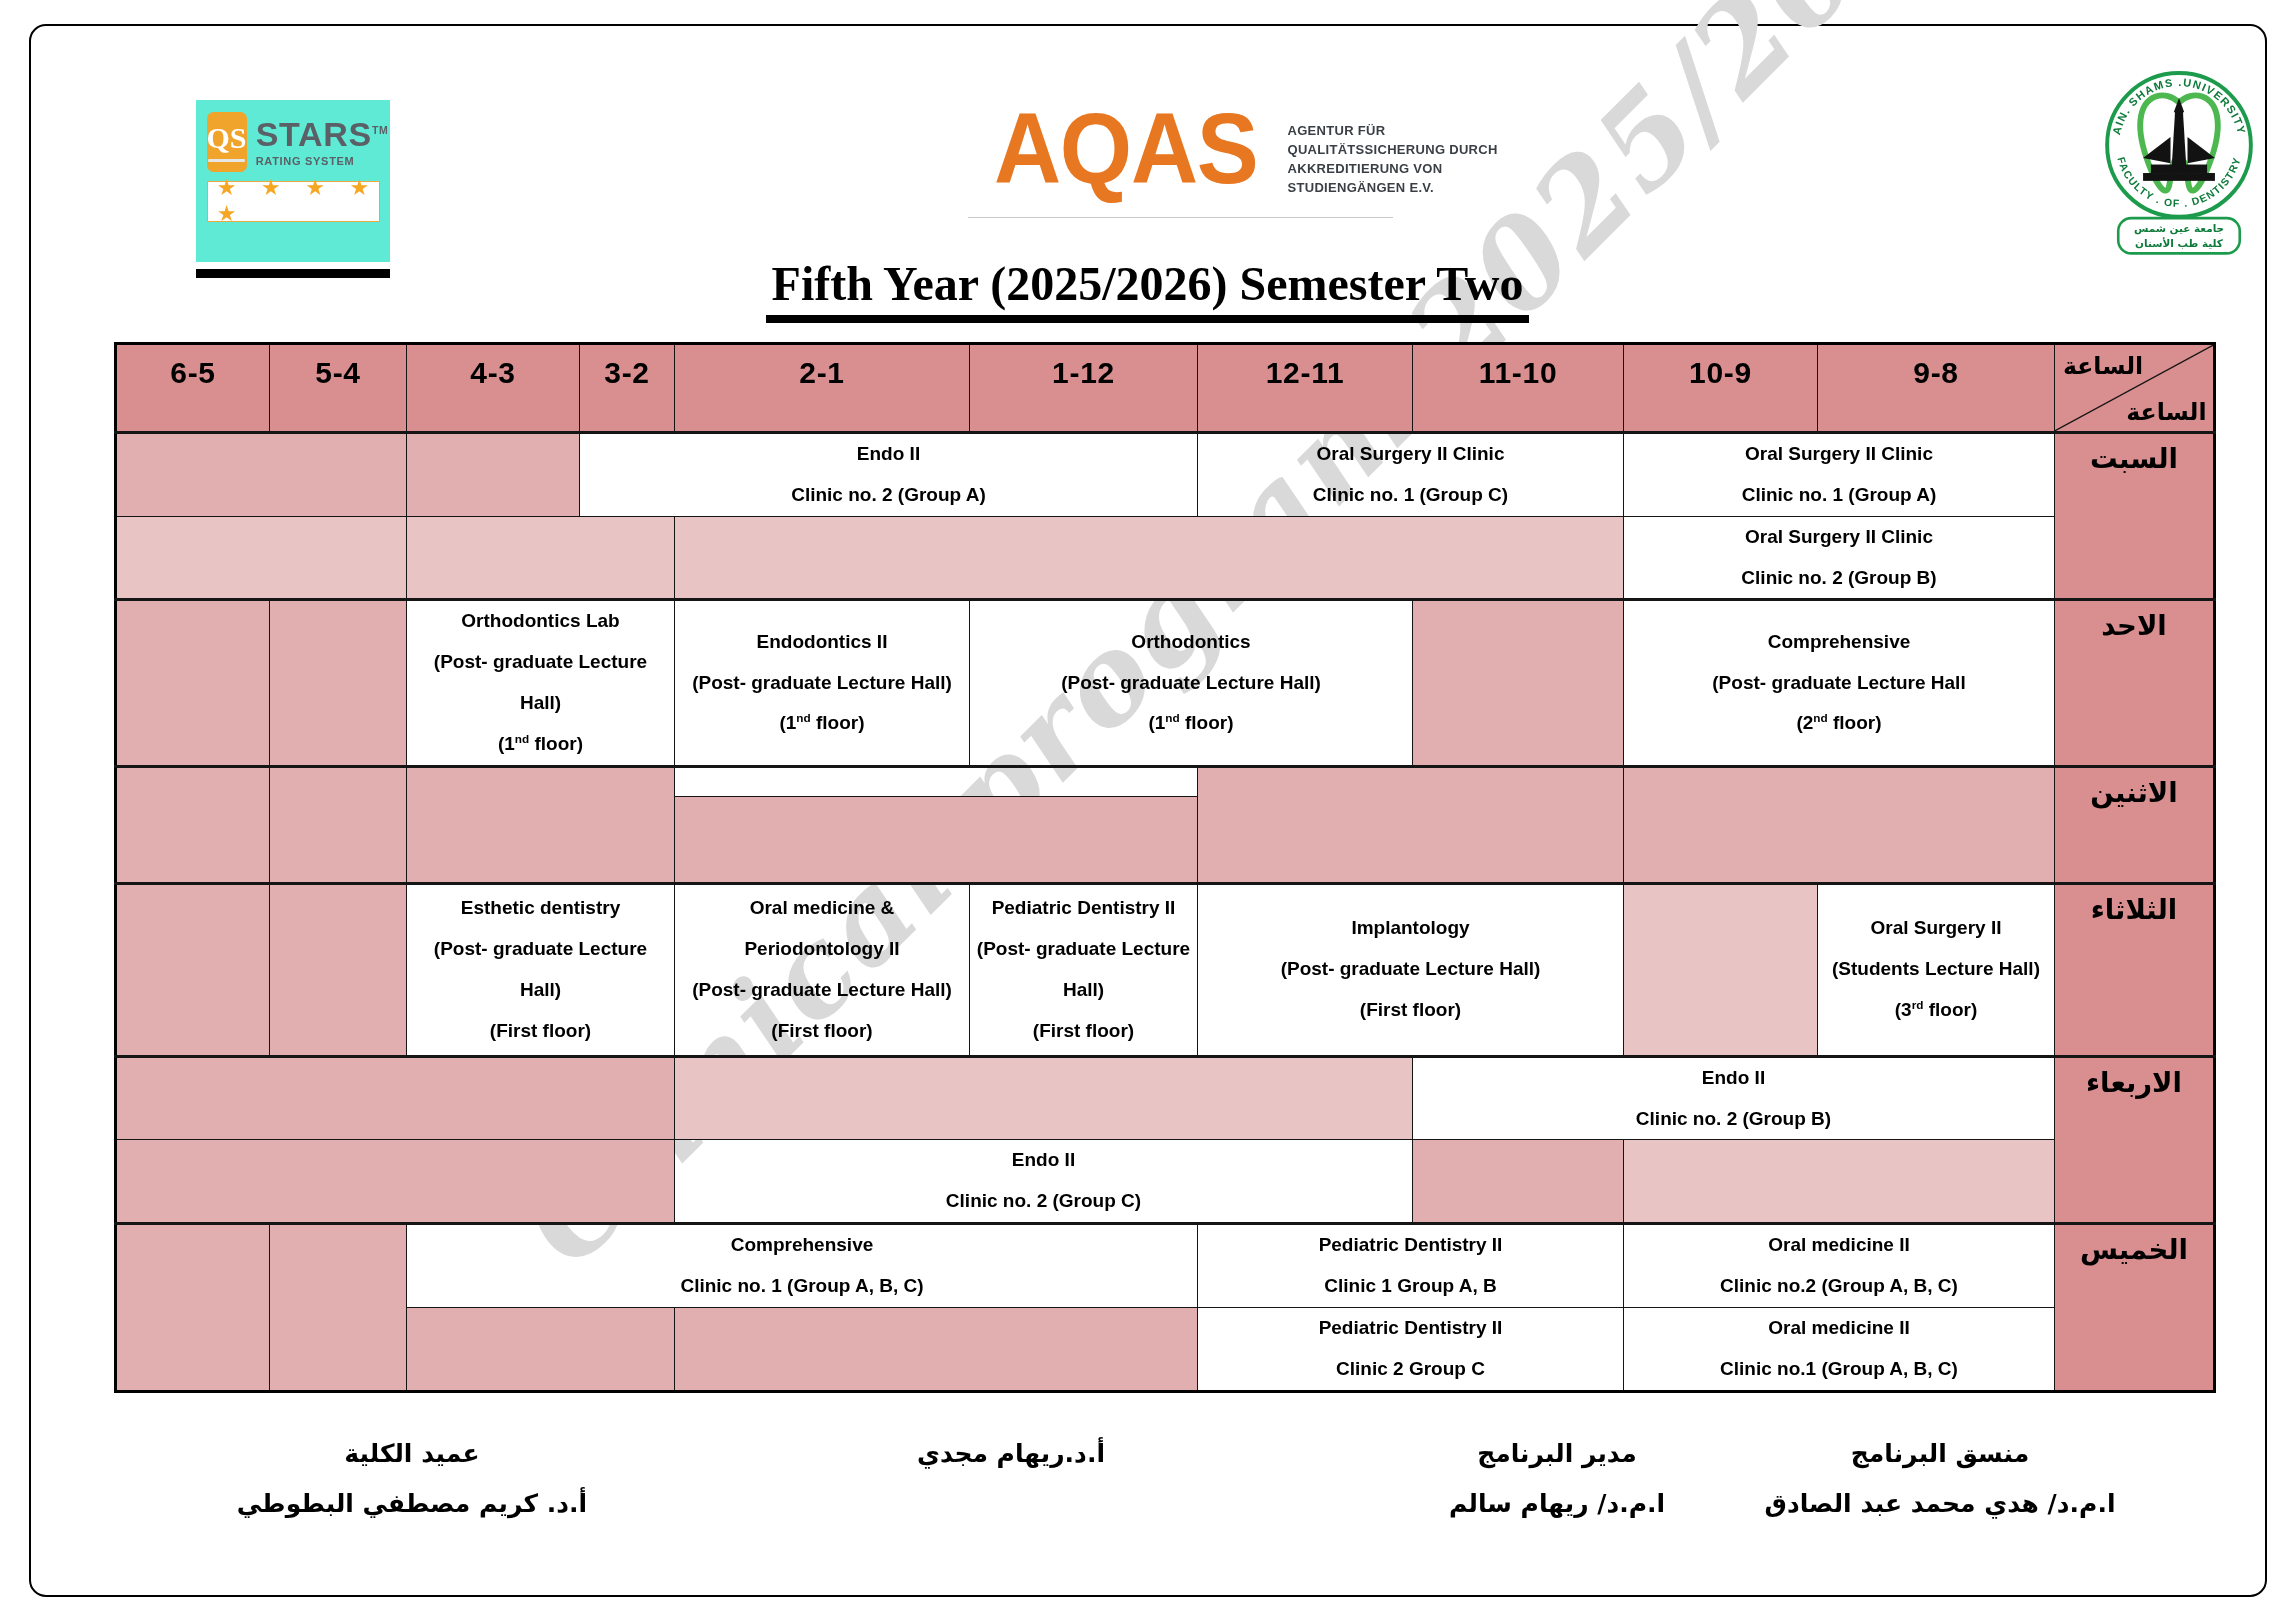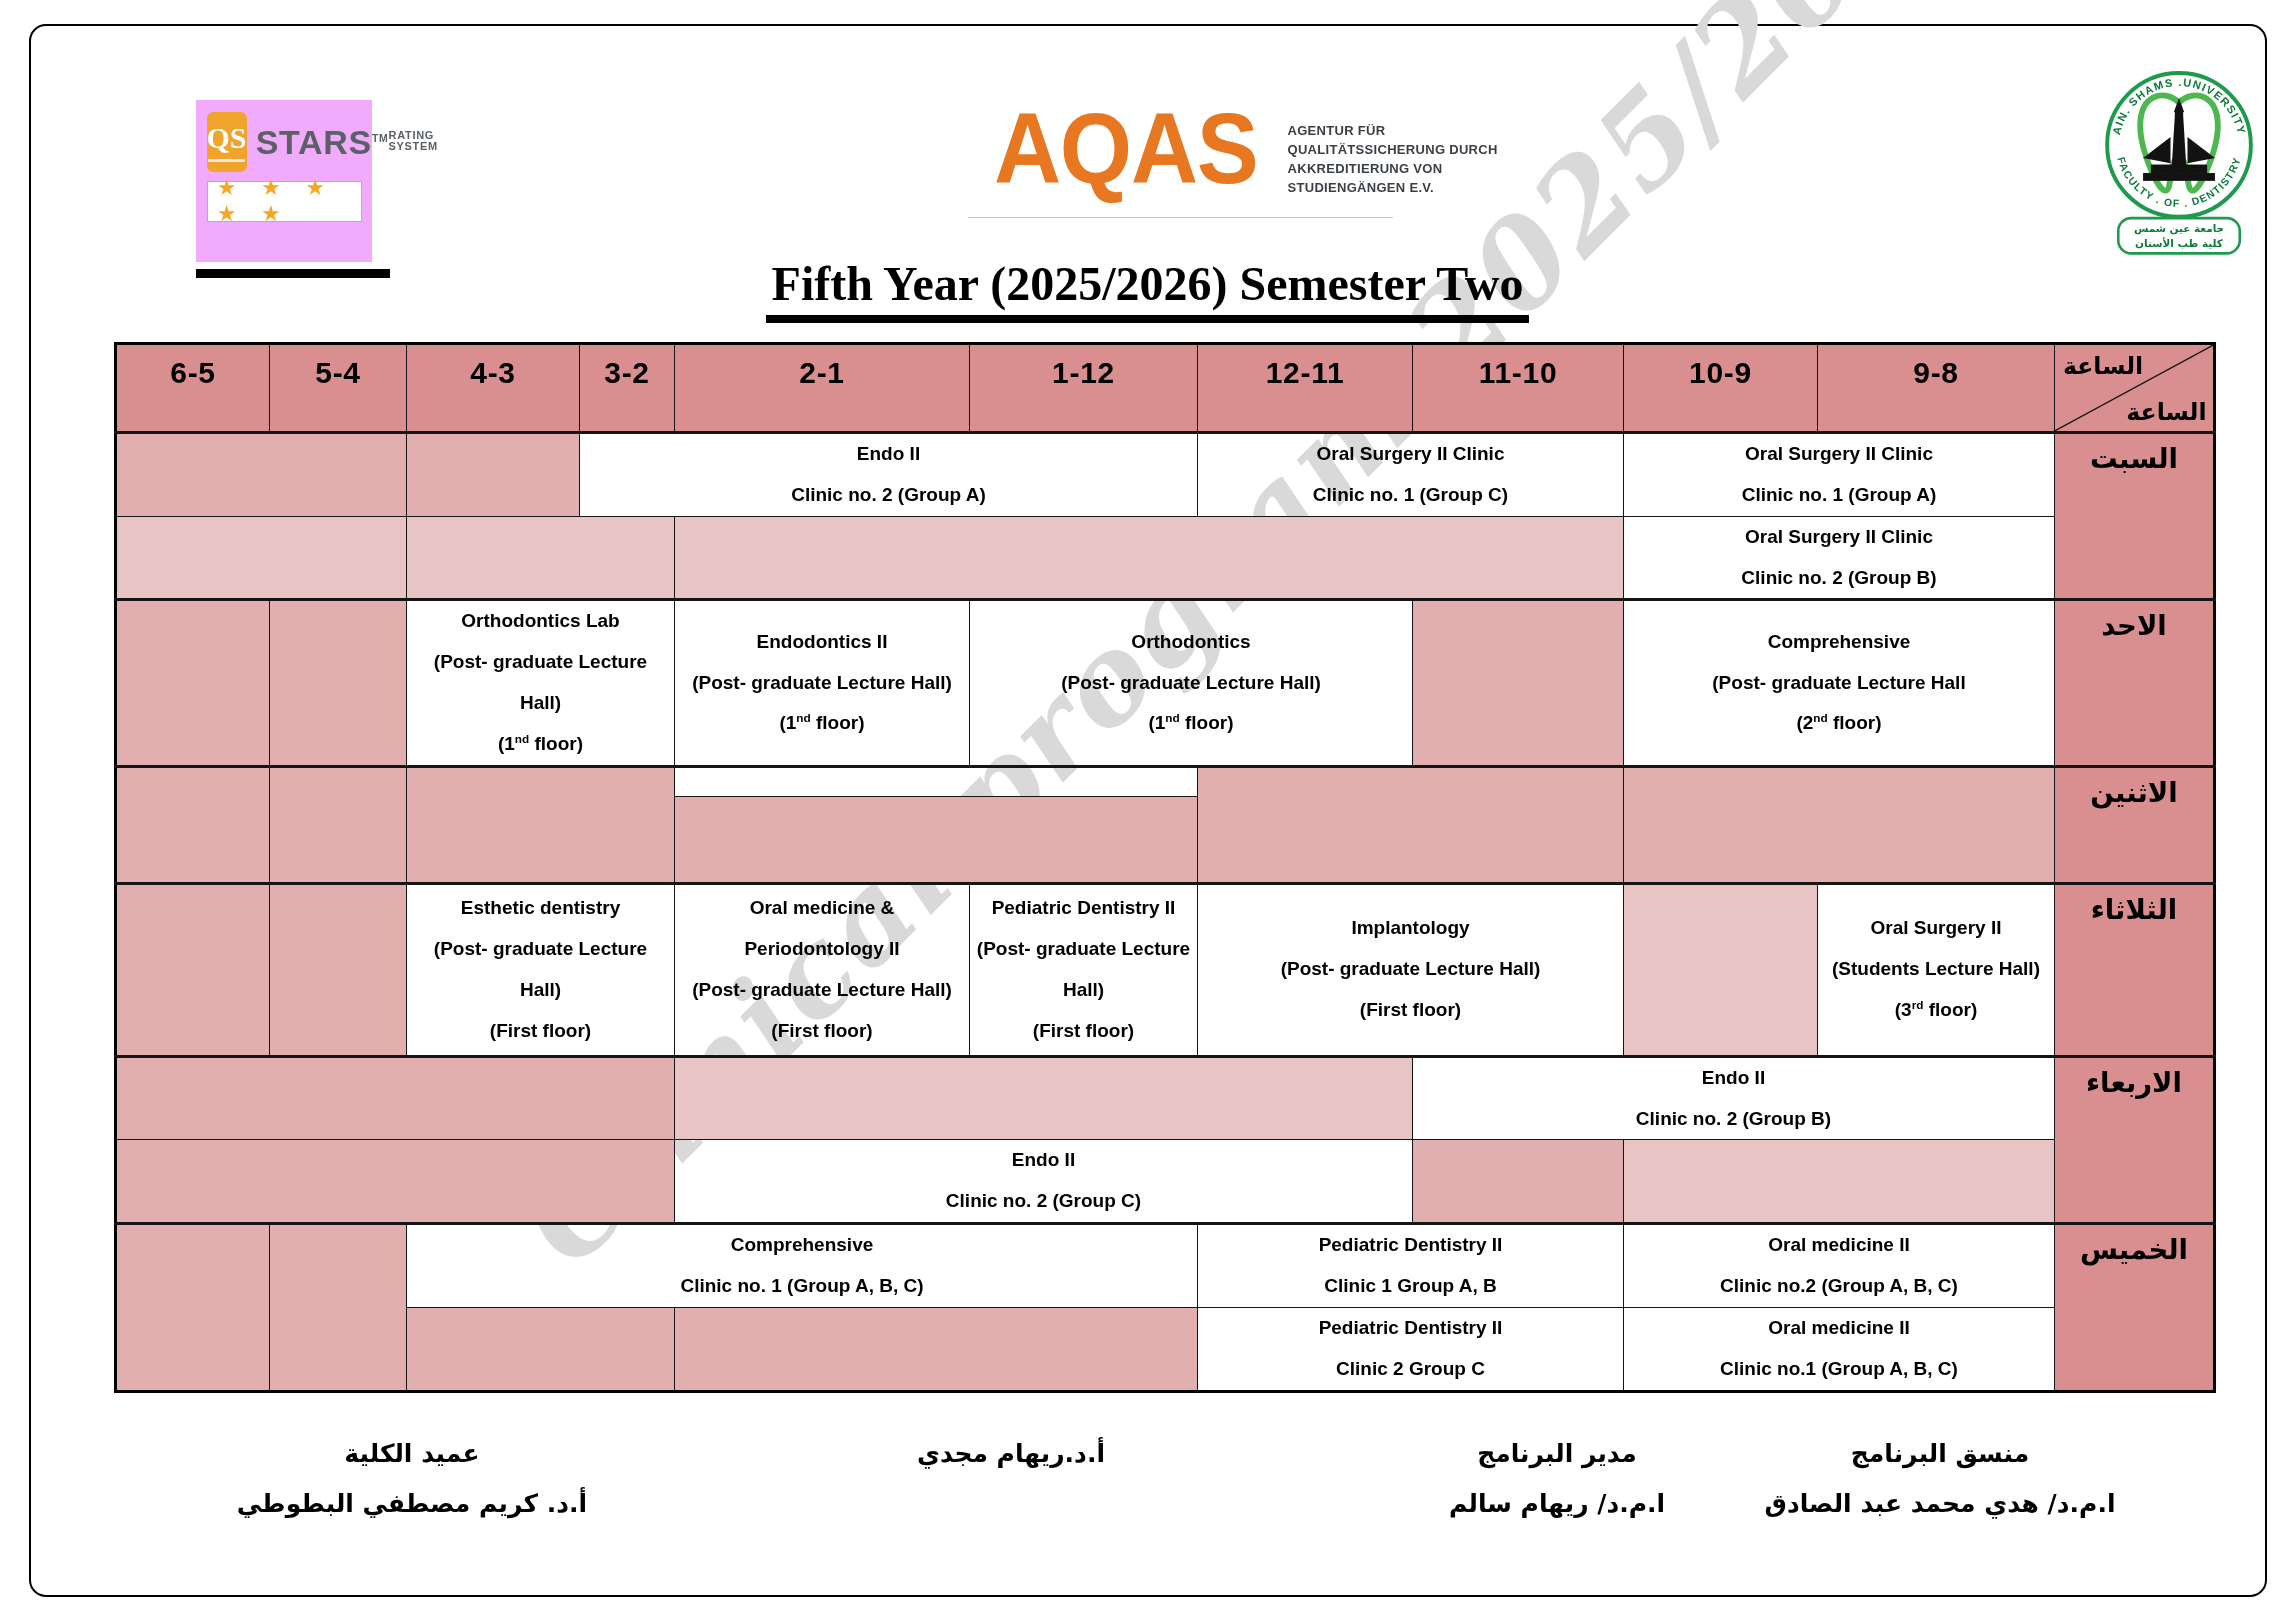--- a/index.html
+++ b/index.html
@@ -19,31 +19,31 @@
   }
   
   .watermark{
     position:absolute;left:543px;top:1171px;z-index:1;
     transform:rotate(-45deg);transform-origin:0 50%;
     font-family:"DejaVu Serif",serif;font-style:italic;font-weight:bold;
     font-size:121px;color:#d9d9d9;white-space:nowrap;letter-spacing:3.9px;
   }
   
   .qs-card{
-    position:absolute;left:196px;top:100px;width:176px;height:162px;z-index:2;
-    background:#f0abfc;padding:11.8px 10.5px 7.9px 10.5px;
+    position:absolute;left:196px;top:100px;width:194px;height:162px;z-index:2;
+    background:#5eead4;padding:11.8px 10.5px 7.9px 10.5px;
   }
   .qs-top{display:flex;align-items:center;gap:9.2px;}
   .qs-square{
     width:60px;height:60px;border-radius:6.5px;background:#f0a42c;
     display:flex;flex-direction:column;align-items:center;justify-content:center;
     color:#fff;font-family:"Liberation Serif",serif;font-size:30px;font-weight:bold;
   }
   .qs-square .underbar{width:37px;height:3.3px;background:#e6e6e6;margin-top:3.9px;border-radius:1.3px;}
-  .qs-wordblock{display:flex;flex-direction:row;line-height:1;}
+  .qs-wordblock{display:flex;flex-direction:column;line-height:1;}
   .qs-word{font-size:34px;font-weight:bold;color:#5b6066;letter-spacing:0.7px;}
   .qs-word sup{font-size:10.5px;}
   .qs-sub{font-size:11px;font-weight:bold;color:#5b6066;margin-top:5.2px;letter-spacing:0.7px;}
   .qs-stars{
     margin-top:9.2px;border:1.3px solid #e9a93f;background:#fff;height:41px;
     display:flex;align-items:center;justify-content:center;
     color:#f5a623;font-size:22px;letter-spacing:9.2px;padding-left:9.2px;
   }
   .qs-bar{position:absolute;left:196px;top:269px;width:194px;height:8.5px;background:#000;z-index:2;}
 

